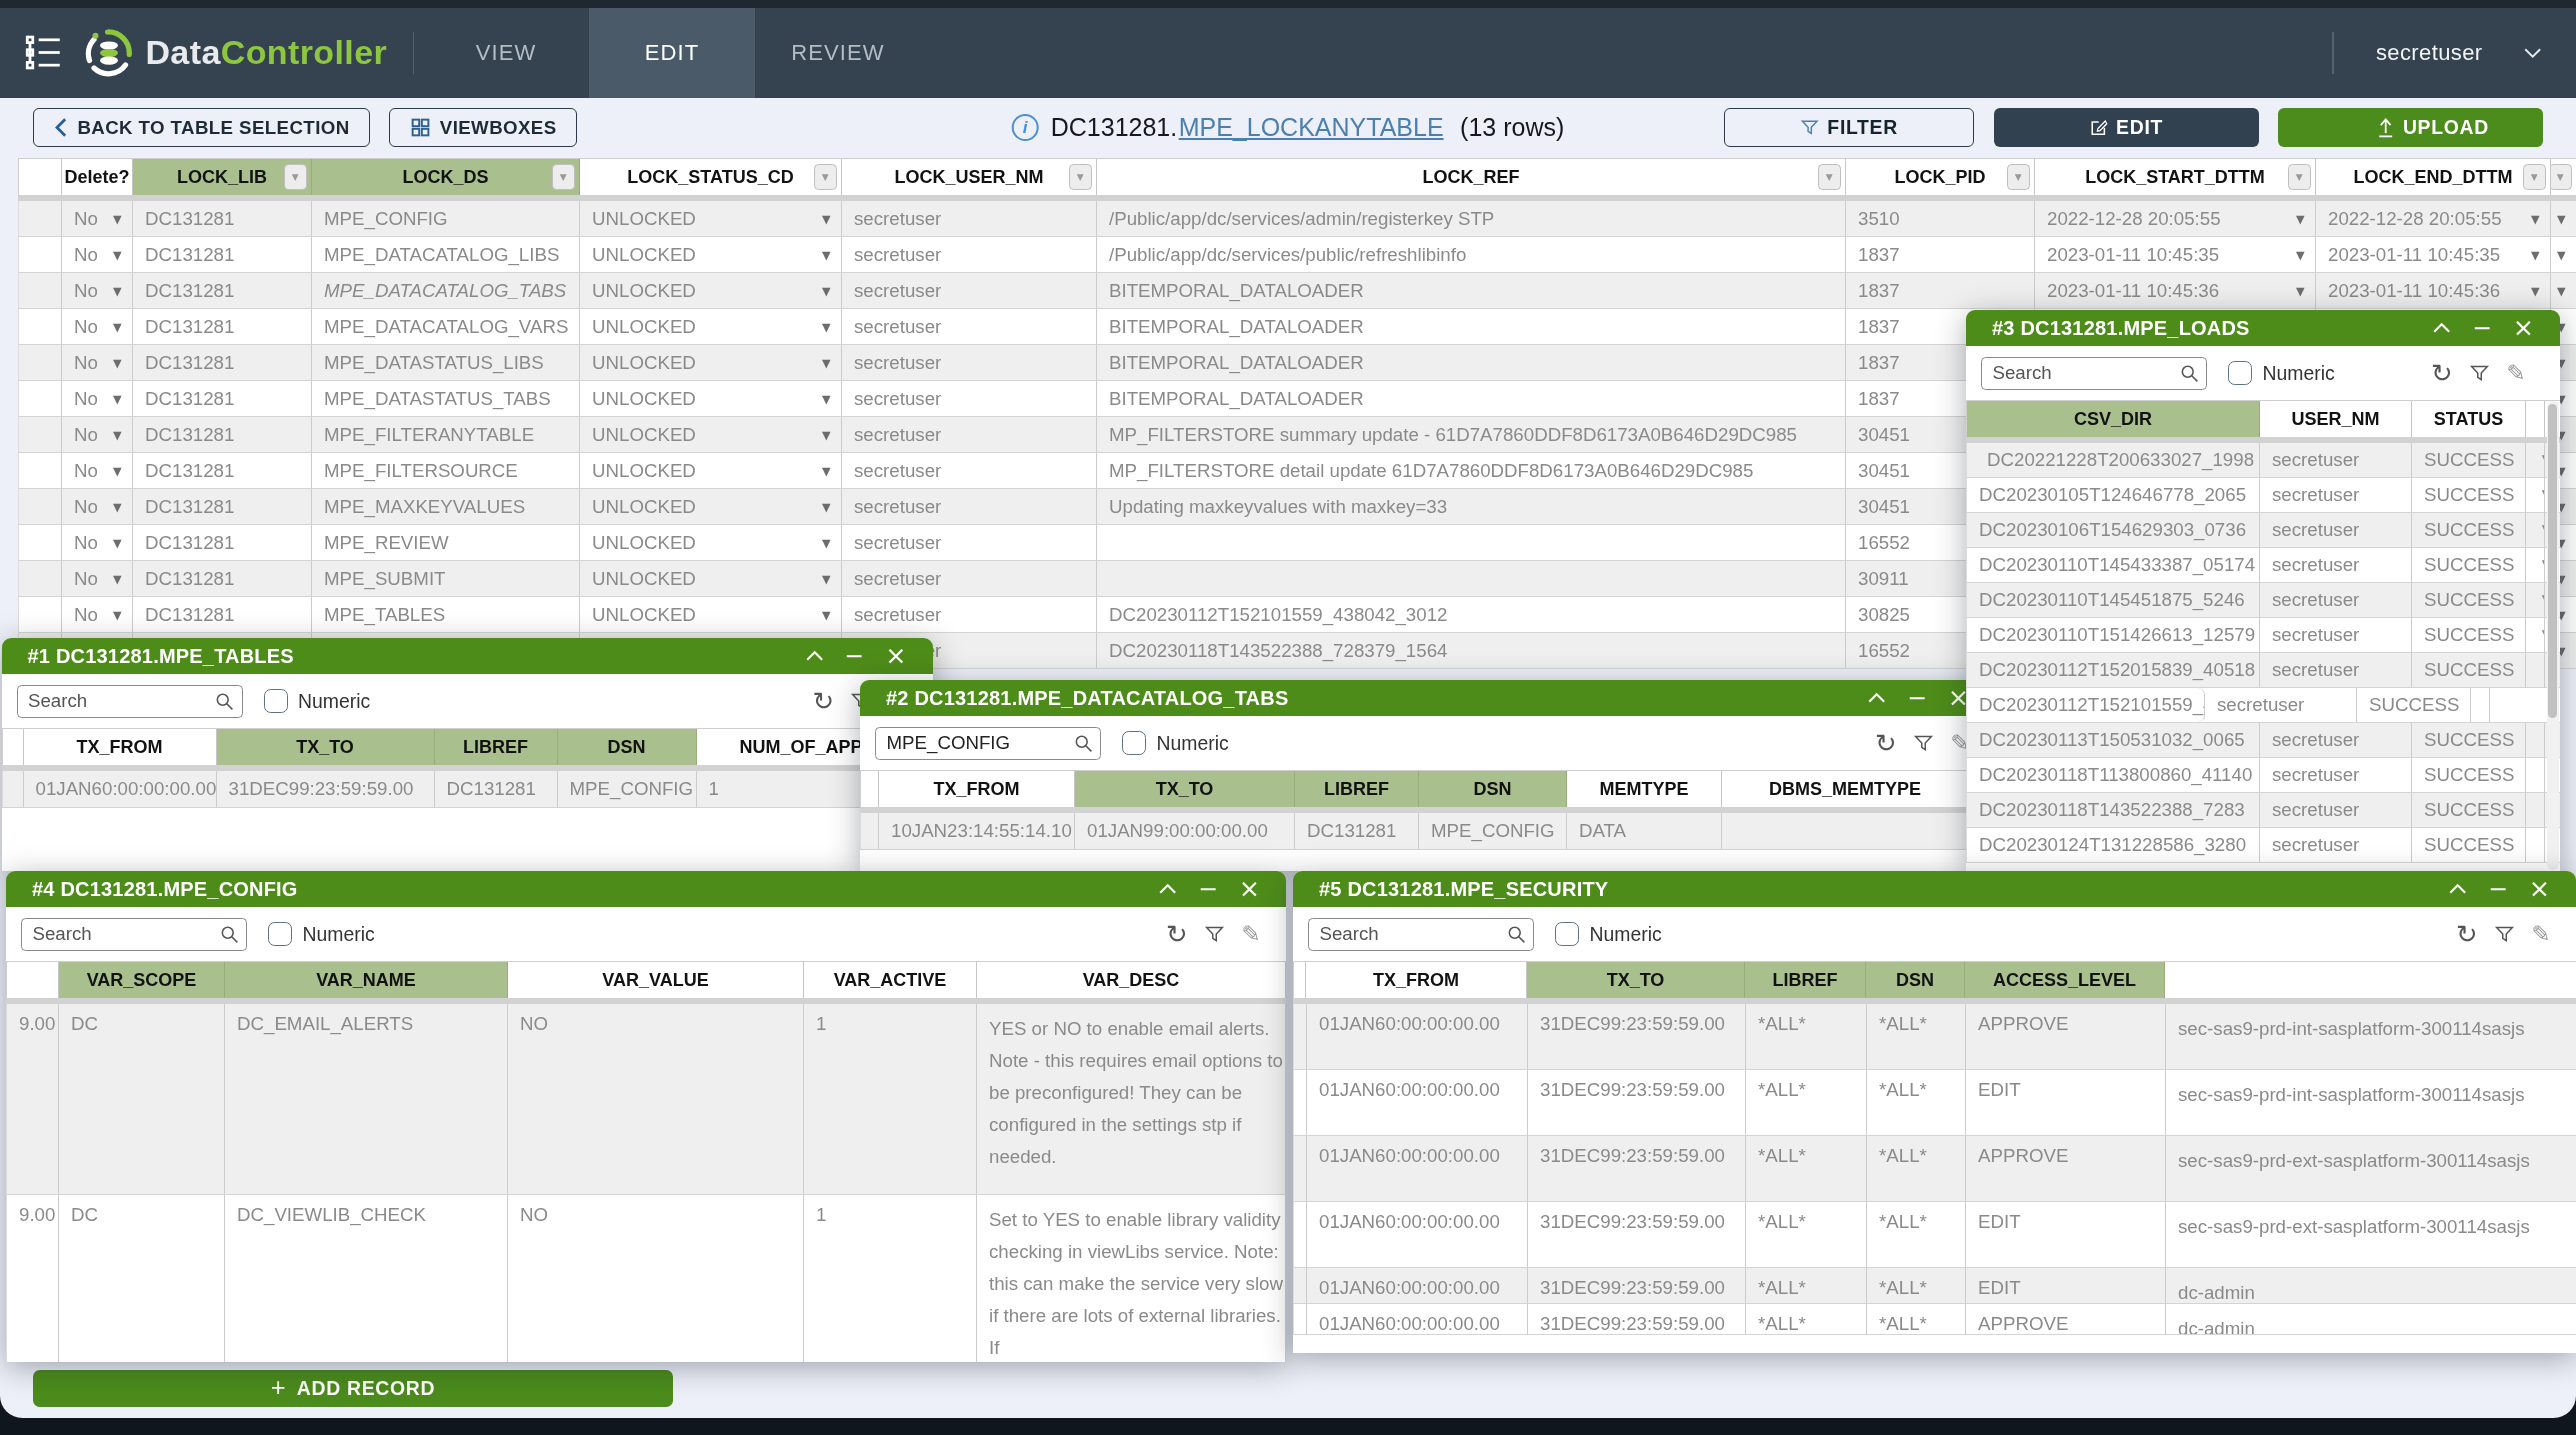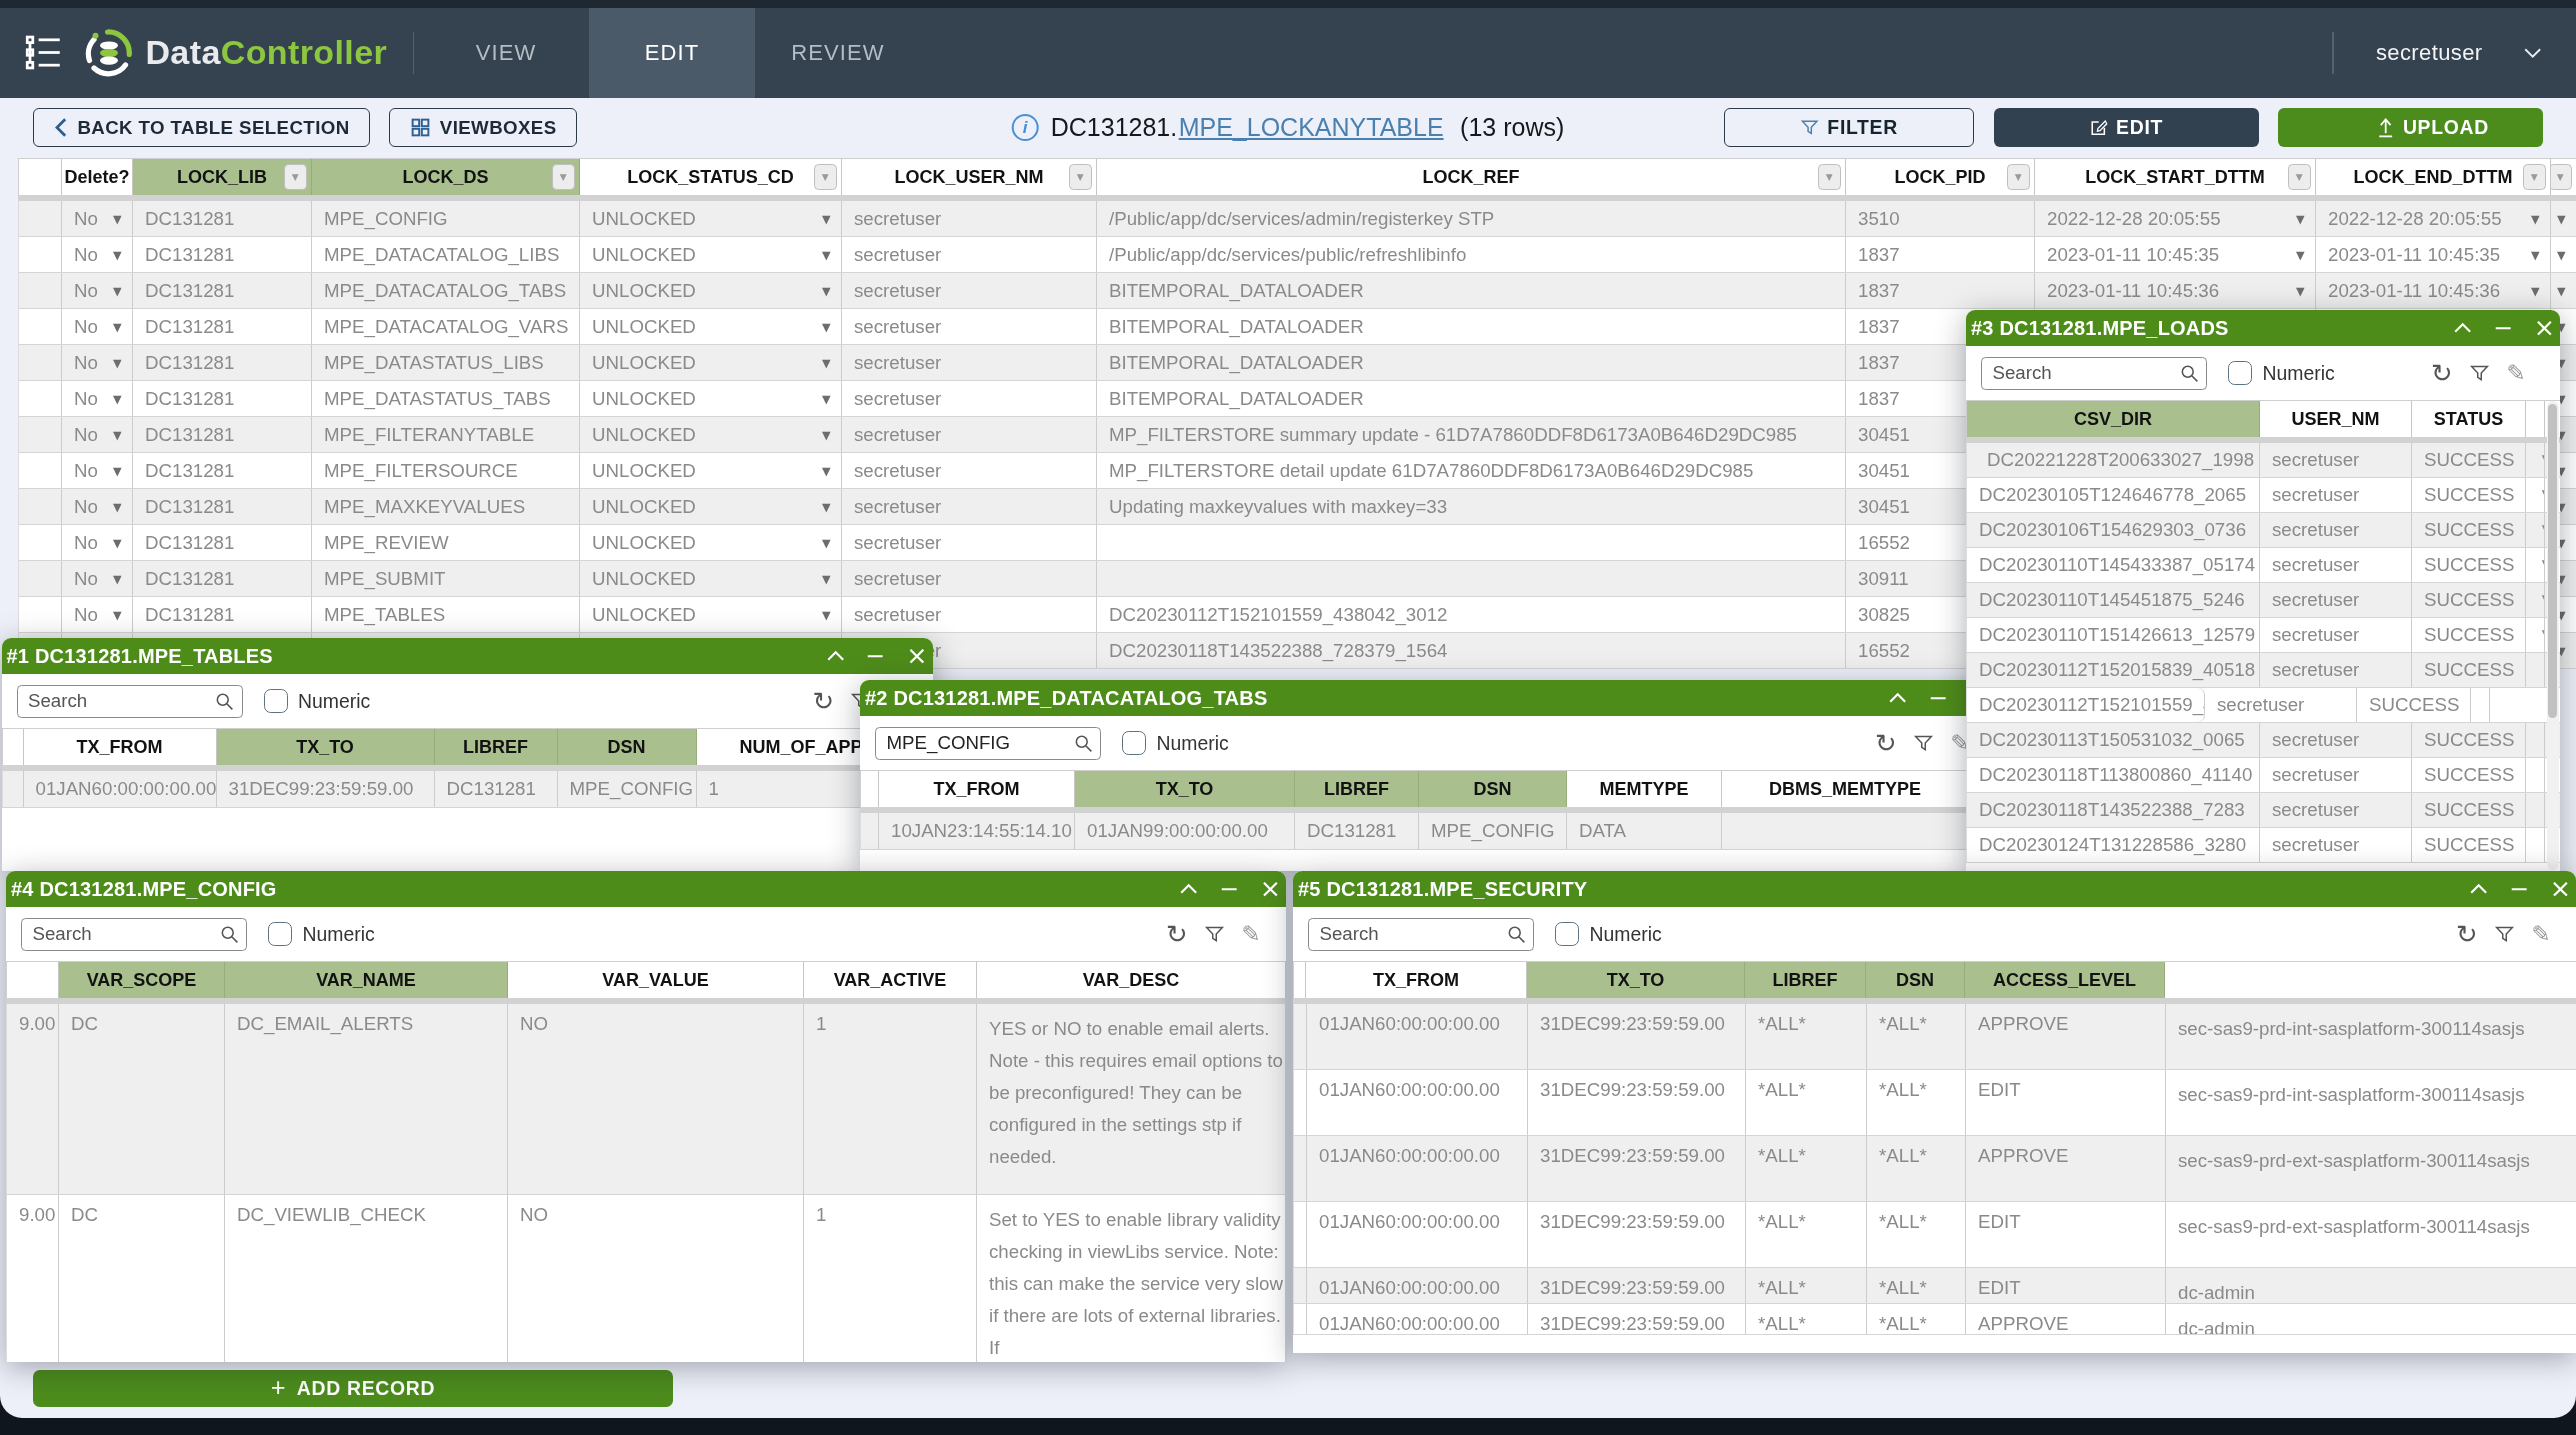--- a/index.html
+++ b/index.html
@@ -122,21 +122,21 @@
   }
   .plus-g { font-size:25.4px; font-weight:normal; margin-top:-3px; }
 
   
   .panel {
     position:absolute; background:#fff; border-radius:9px 9px 0 0;
     box-shadow:0 6px 30px rgba(20,25,35,.35); overflow:hidden;
   }
   .p-title {
     height:36px; background:#4e8c1a; display:flex; align-items:center;
-    padding:0 5px; color:#fff; cursor:move;
+    padding:0 26px; color:#fff; cursor:move;
   }
   .p-title-text { font-size:20px; font-weight:bold; letter-spacing:0.2px; }
   .p-ctrls { margin-left:auto; display:flex; align-items:center; gap:22.4px; }
   .pc { color:#fff; cursor:pointer; display:flex; align-items:center; }
   .pc.x { font-size:25.4px; line-height:1; font-family:"DejaVu Sans", sans-serif; }
   .p-search { height:54px; display:flex; align-items:center; padding:0 15px; background:#fff; }
   .sbox { position:relative; display:flex; align-items:center; }
   .sbox input {
     width:226px; height:33px; border:1.5px solid #8a8a8a; border-radius:4.5px;
     font-size:18.7px; color:#222; padding:0 34px 0 10.5px; background:#fff; outline:none;
@@ -391,21 +391,21 @@
         <div class="g-cell" style="width: 43px;">
           <span class="cv"></span>
         </div>
         <div class="g-cell" style="width: 71px;">
           <span class="cv">No</span>
           <span class="dd">▼</span>
         </div>
         <div class="g-cell" style="width: 179px;">
           <span class="cv">DC131281</span>
         </div>
-        <div class="g-cell" style="width: 268px;">
+        <div class="g-cell" style="width: 268px; font-style: italic;">
           <span class="cv">MPE_DATACATALOG_TABS</span>
         </div>
         <div class="g-cell" style="width: 262px;">
           <span class="cv">UNLOCKED</span>
           <span class="dd">▼</span>
         </div>
         <div class="g-cell" style="width: 255px;">
           <span class="cv">secretuser</span>
         </div>
         <div class="g-cell" style="width: 749px;">

